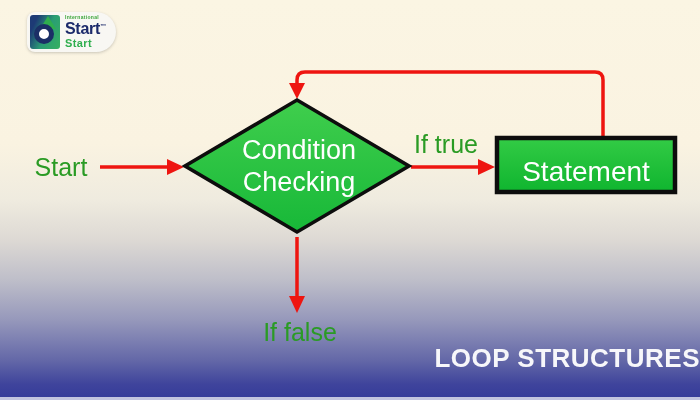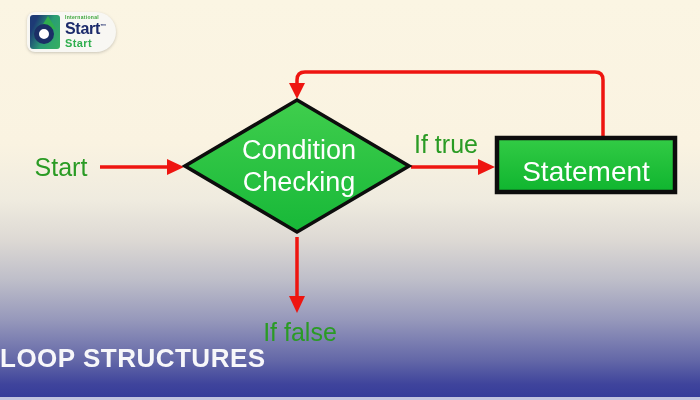--- a/index.html
+++ b/index.html
@@ -95,21 +95,21 @@
   }
   .green-label {
     font-family: "Liberation Sans", sans-serif;
     fill: #2a9b24;
   }
   
   .title {
     position: absolute;
     left: 0; right: 0;
     top: 343px;
-    text-align: left;
+    text-align: right;
     color: #f7f7fa;
     font-size: 26px;
     font-weight: bold;
     letter-spacing: 0.5px;
   }
 </style>
 </head>
 <body>
 
 <div id="root">

